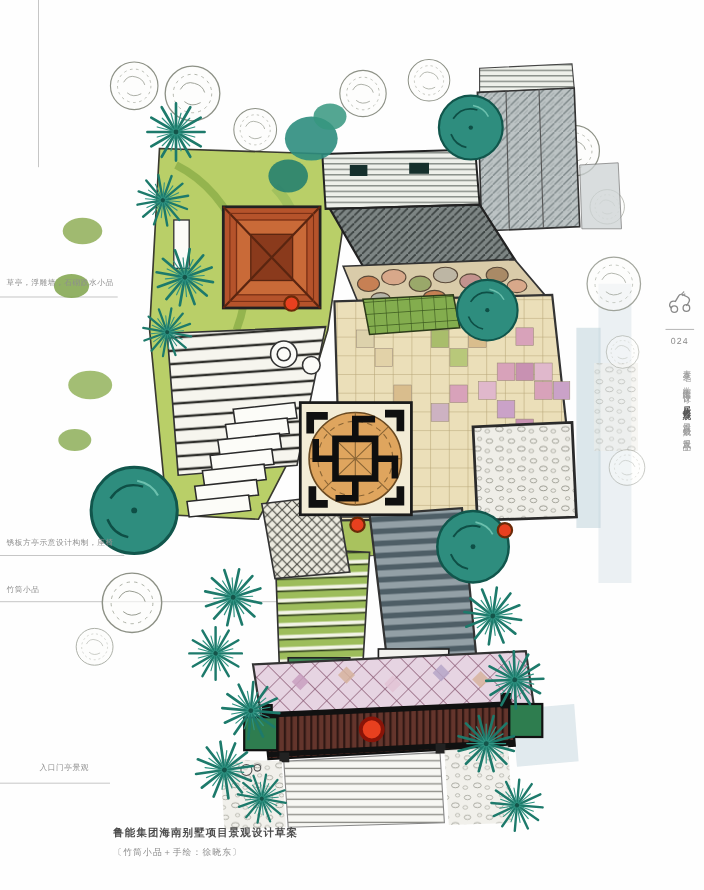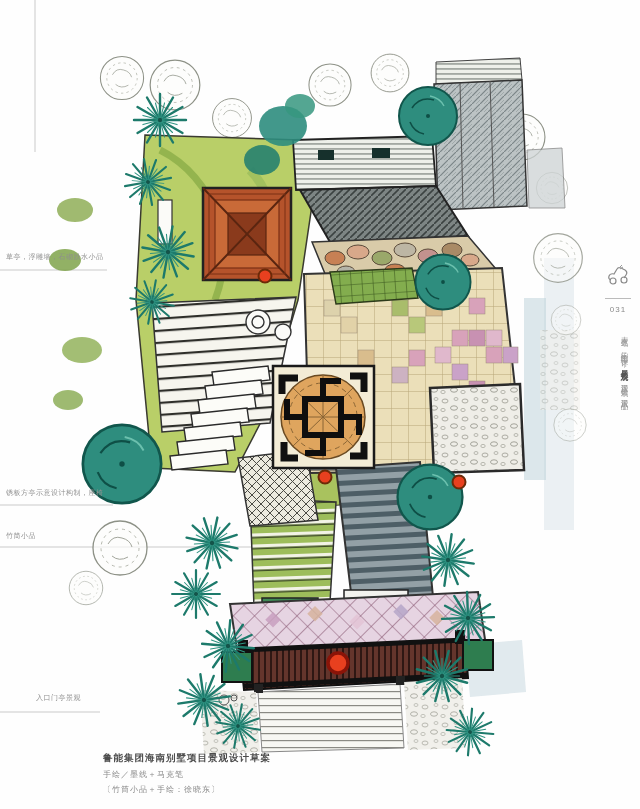--- a/index.html
+++ b/index.html
@@ -303,31 +303,30 @@
 </g>
 </svg>
 
 <div class="ann ann-1">草亭，浮雕墙，石砌跌水小品</div>
 <div class="ann ann-2">锈板方亭示意设计构制，座椅</div>
 <div class="ann ann-3">竹筒小品</div>
 <div class="ann ann-4">入口门亭景观</div>
 
 <div class="caption">
   <div class="t">鲁能集团海南别墅项目景观设计草案</div>
-  <div class="s">手绘／墨线＋马克笔</div>
   <div class="s">〔竹筒小品＋手绘：徐晓东〕</div>
 </div>
 
 <div class="sidebar">
   <svg width="26" height="26" viewBox="0 0 26 26">
     <path d="M6,18 q-3,-1 -2,-4 q1,-3 5,-2 l3,-5 q1,-2 4,-1 l4,2 q3,2 1,5 l-2,3" fill="none" stroke="#8a8a8a" stroke-width="1.2"></path>
     <circle cx="8" cy="19" r="3" fill="none" stroke="#8a8a8a" stroke-width="1.2"></circle>
     <circle cx="19" cy="18" r="3" fill="none" stroke="#8a8a8a" stroke-width="1.2"></circle>
     <path d="M14,6 l3,-3 m-2,4 l3,-2" stroke="#9a9a9a" stroke-width="1" fill="none"></path>
   </svg>
   <div class="rule"></div>
-  <div class="pnum">031</div>
+  <div class="pnum">024</div>
 </div>
 <div class="vtext">
   <span>麦克笔·学生绘图设计｜</span><span class="hl">居住景观</span><span>／景观植栽／景观小品</span>
 </div>
 
 </div>
 
 </body></html>

